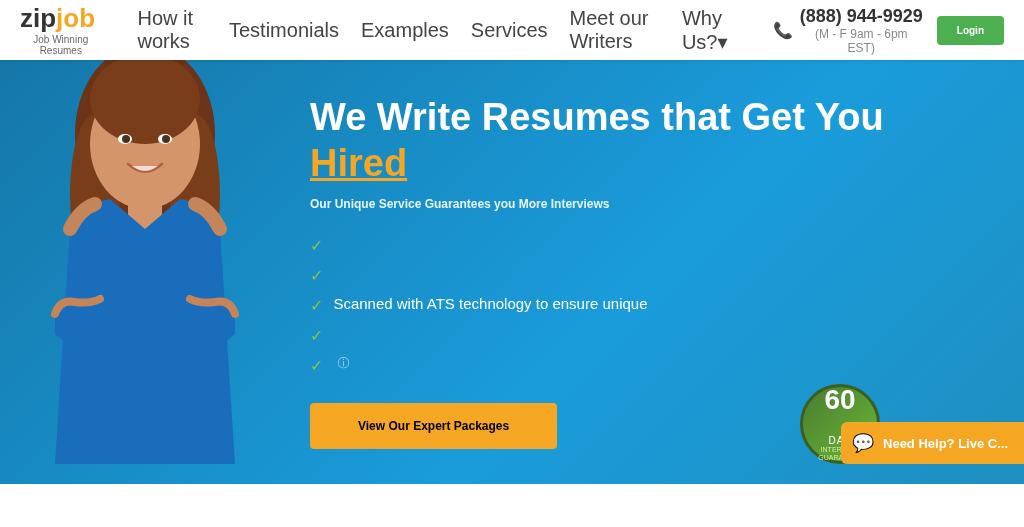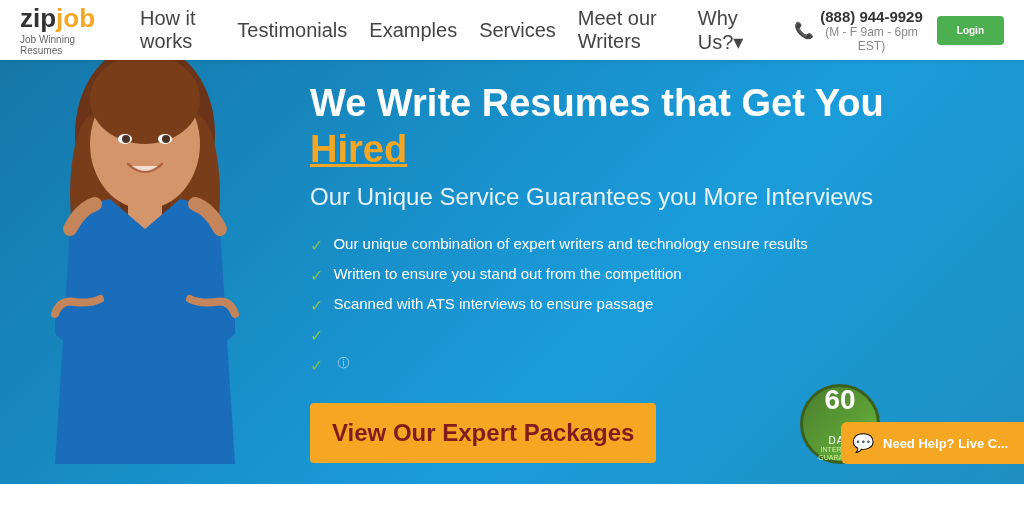--- a/index.html
+++ b/index.html
@@ -26,20 +26,21 @@
     .logo-text {
       font-size: 26px;
       font-weight: bold;
     }
     .logo-zip { color: #333; }
     .logo-job { color: #f5a623; }
     .logo-tagline {
       font-size: 10px;
       color: #666;
       margin-top: 1px;
+      text-align: center;
     }
     .nav-links {
       display: flex;
       align-items: center;
       gap: 22px;
       list-style: none;
     }
     .nav-links li a {
       text-decoration: none;
       color: #444;
@@ -54,21 +55,21 @@
       display: flex;
       align-items: center;
       gap: 6px;
     }
     .phone-icon {
       color: #f5a623;
       font-size: 16px;
     }
     .phone-info { text-align: center; }
     .phone-number {
-      font-size: 15px;
+      font-size: 18px;
       font-weight: bold;
       color: #333;
       white-space: nowrap;
     }
     .phone-hours {
       font-size: 12px;
       color: #888;
     }
     .login-btn {
       background: #4caf50;
@@ -109,23 +110,24 @@
       font-weight: bold;
       line-height: 1.2;
       margin-bottom: 10px;
     }
     .hero-title .highlight {
       color: #f5a623;
       text-decoration: underline;
       text-decoration-color: #f5a623;
     }
     .hero-subtitle {
-      font-size: 24px;
+      font-size: 12px;
       color: #e8f4fd;
       margin-bottom: 24px;
+      font-weight: bold;
     }
     .hero-features {
       list-style: none;
       margin-bottom: 28px;
     }
     .hero-features li {
       display: flex;
       align-items: flex-start;
       gap: 10px;
       margin-bottom: 10px;
@@ -140,25 +142,25 @@
     }
     .info-icon {
       color: #aad4ee;
       font-size: 12px;
       vertical-align: middle;
       margin-left: 4px;
       cursor: pointer;
     }
     .cta-btn {
       background: #f5a623;
-      color: #7f1d1d;
+      color: #000000;
       border: none;
-      padding: 16px 22px;
+      padding: 16px 48px;
       border-radius: 4px;
-      font-size: 24px;
+      font-size: 12px;
       font-weight: bold;
       cursor: pointer;
       display: inline-block;
     }
 
     
     .badge-60 {
       position: absolute;
       bottom: 20px;
       right: 144px;
@@ -294,29 +296,27 @@
 
   <div class="hero-content">
     <h1 class="hero-title">
       <span>We Write Resumes that Get You </span><span class="highlight">Hired</span>
     </h1>
     <p class="hero-subtitle">Our Unique Service Guarantees you More Interviews</p>
 
     <ul class="hero-features">
       <li>
         <span class="check-icon">✓</span>
-        <span>Our unique combination of expert writers and technology ensure results</span>
-      </li>
-      <li>
-        <span class="check-icon">✓</span>
-        <span>Written to ensure you stand out from the competition</span>
-      </li>
-      <li>
-        <span class="check-icon">✓</span>
-        <span>Scanned with ATS interviews to ensure passage</span>
+      </li>
+      <li>
+        <span class="check-icon">✓</span>
+      </li>
+      <li>
+        <span class="check-icon">✓</span>
+        <span>Scanned with ATS technology to ensure unique</span>
       </li>
       <li>
         <span class="check-icon">✓</span>
       </li>
       <li>
         <span class="check-icon">✓</span>
         <span class="info-icon">ⓘ</span>
       </li>
     </ul>
 

